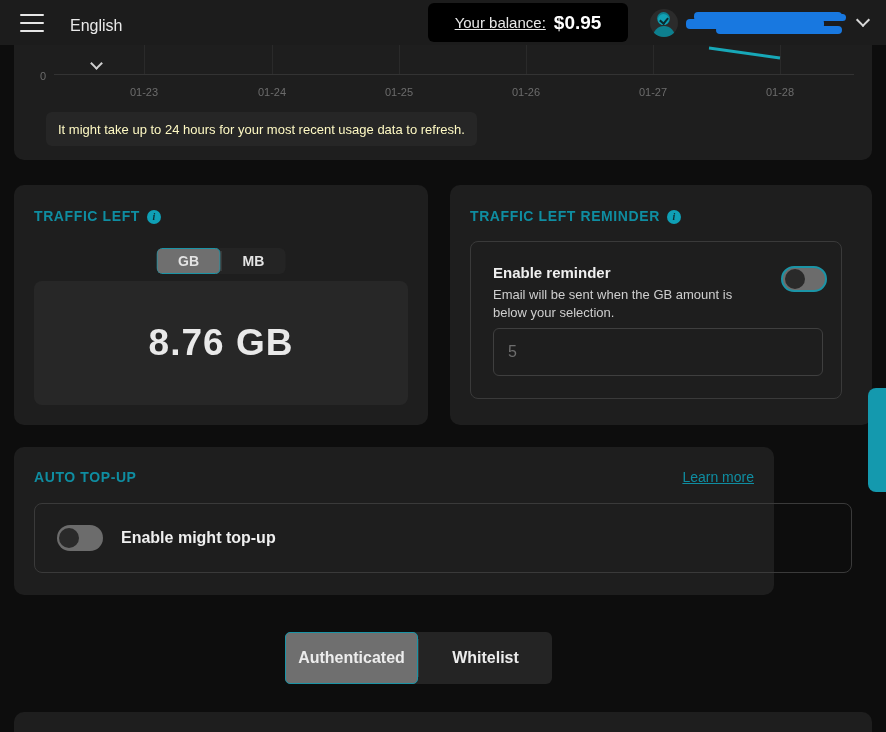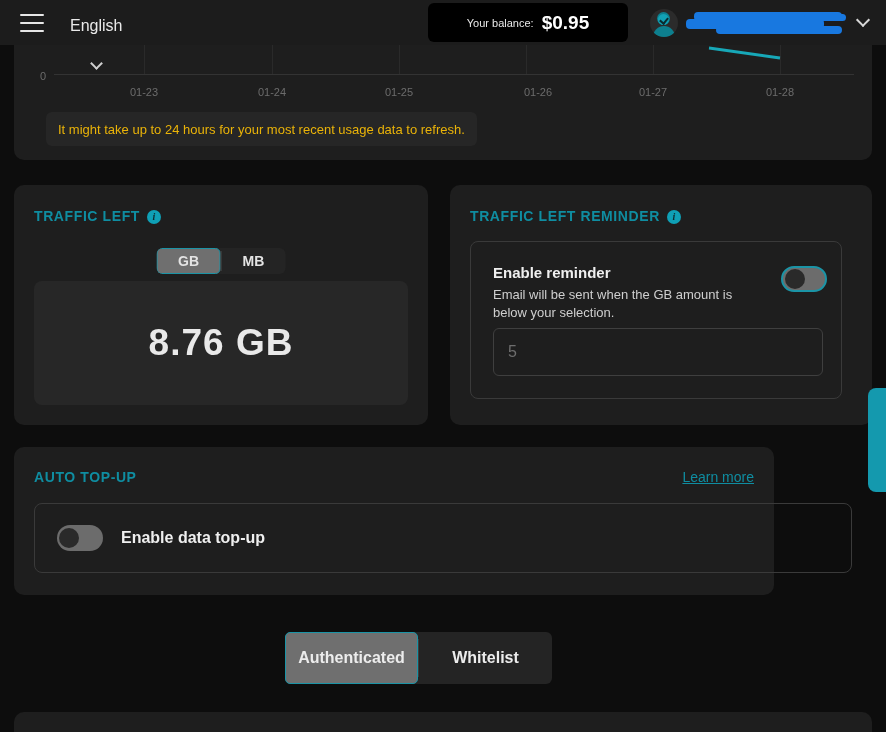--- a/index.html
+++ b/index.html
@@ -37,21 +37,21 @@
   .lang-label { color: #e9e9e9; font-size: 16px; }
   .chev { width: 9px; height: 9px; border-right: 2px solid #cfcfcf; border-bottom: 2px solid #cfcfcf;
     transform: rotate(45deg); margin-bottom: 4px; }
 
   .balance-pill {
     position: absolute; left: 428px; top: 3px;
     width: 200px; height: 39px;
     background: #000; border-radius: 6px;
     display: flex; align-items: center; justify-content: center; gap: 8px;
   }
-  .balance-label { color: #e8e8e8; font-size: 11px; }
+  .balance-label { color: #e8e8e8; font-size: 15px; text-decoration: underline; }
   .balance-value { color: #ffffff; font-size: 19px; font-weight: bold; }
 
   .account { position: absolute; left: 650px; top: 6px; display: flex;
     align-items: center; gap: 8px; height: 33px; cursor: pointer; }
   .avatar { width: 28px; height: 28px; border-radius: 50%; background: #2b2b2b;
     position: relative; overflow: hidden; }
   .avatar .head { position: absolute; width: 13px; height: 13px; border-radius: 50%;
     background: #0d7f8e; left: 7px; top: 3px; }
   .avatar .body { position: absolute; width: 22px; height: 13px; border-radius: 11px 11px 0 0;
     background: #0d7f8e; left: 3px; top: 17px; }
@@ -75,21 +75,21 @@
   .gridline { position: absolute; top: 0; width: 1px; height: 100%; background: #2a2a2a; }
   .axis-base { position: absolute; left: 0; bottom: 0; width: 800px; height: 1px; background: #333; }
   .ylab { position: absolute; left: -14px; bottom: -7px; color: #6c6c6c; font-size: 11px; }
   .xlab { position: absolute; top: 286px; color: #6c6c6c; font-size: 11px;
     transform: translateX(-50%); white-space: nowrap; }
   .sparkline { position: absolute; left: 0; top: 0; width: 800px; height: 275px; }
   .notice {
     position: absolute; left: 32px; top: 352px; height: 34px;
     background: #262626; border-radius: 6px;
     display: flex; align-items: center; padding: 0 12px;
-    color: #eab308; font-size: 13px;
+    color: #fef9c3; font-size: 13px;
   }
 
   
   .card { position: absolute; background: #1e1e1e; border-radius: 10px; }
   .card-title { color: #0f8da1; font-size: 14px; font-weight: bold;
     letter-spacing: 0.6px; text-transform: uppercase; }
   .info-dot { display: inline-flex; width: 14px; height: 14px; border-radius: 50%;
     background: #0fa0b6; color: #0e2c31; font-size: 10px; font-weight: bold;
     align-items: center; justify-content: center; font-style: italic;
     vertical-align: middle; margin-left: 7px; font-family: "Liberation Serif", serif; }
@@ -205,21 +205,21 @@
     <div class="axis-base"></div>
     <span class="ylab">0</span>
 
     <svg class="sparkline" viewBox="0 0 800 275" preserveAspectRatio="none">
       <polyline points="655,248 726,258" fill="none" stroke="#17a8b8" stroke-width="3"></polyline>
     </svg>
 
     <span class="xlab" style="left:90px;">01-23</span>
     <span class="xlab" style="left:218px;">01-24</span>
     <span class="xlab" style="left:345px;">01-25</span>
-    <span class="xlab" style="left:472px;margin-left:12px;">01-26</span>
+    <span class="xlab" style="left:472px;">01-26</span>
     <span class="xlab" style="left:599px;">01-27</span>
     <span class="xlab" style="left:726px;">01-28</span>
   </div>
 
   <div class="notice">It might take up to 24 hours for your most recent usage data to refresh.</div>
 </div>
 
 <div class="card" id="traffic-left-card">
   <div style="position:absolute;left:20px;top:22px;">
     <span class="card-title">Traffic left</span><span class="info-dot">i</span>
@@ -252,21 +252,21 @@
 </div>
 
 <div class="card" id="autotopup-card">
   <span class="card-title" id="autotopup-title">Auto top-up</span>
   <span class="learn-more">Learn more</span>
 
   <div class="topup-inner">
     <div class="toggle">
       <span class="knob"></span>
     </div>
-    <span class="topup-label">Enable data top-up</span>
+    <span class="topup-label">Enable might top-up</span>
   </div>
 </div>
 
 <div class="tabs">
   <div class="tab active">Authenticated</div>
   <span class="tab-div"></span>
   <div class="tab">Whitelist</div>
 </div>
 
 <div class="card" id="bottom-card"></div>

